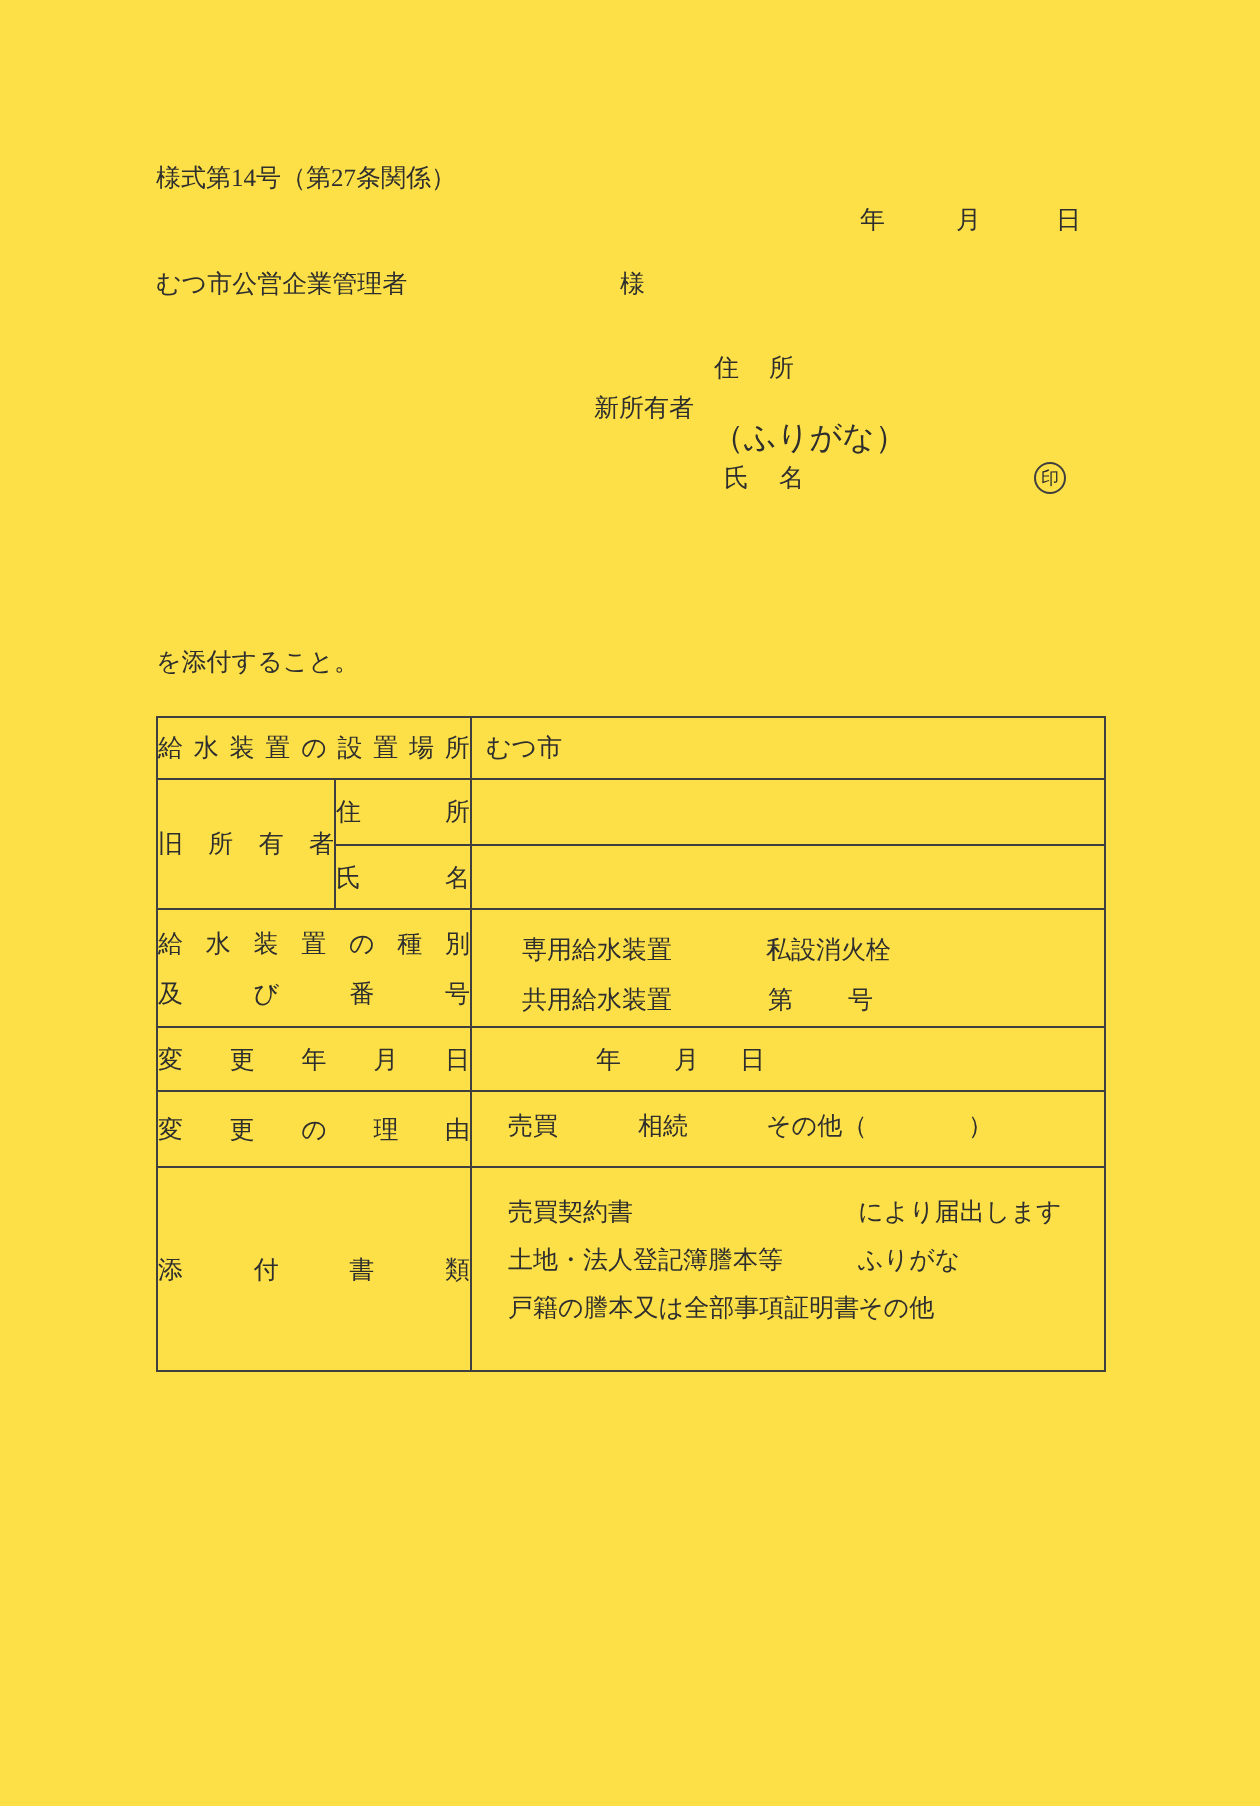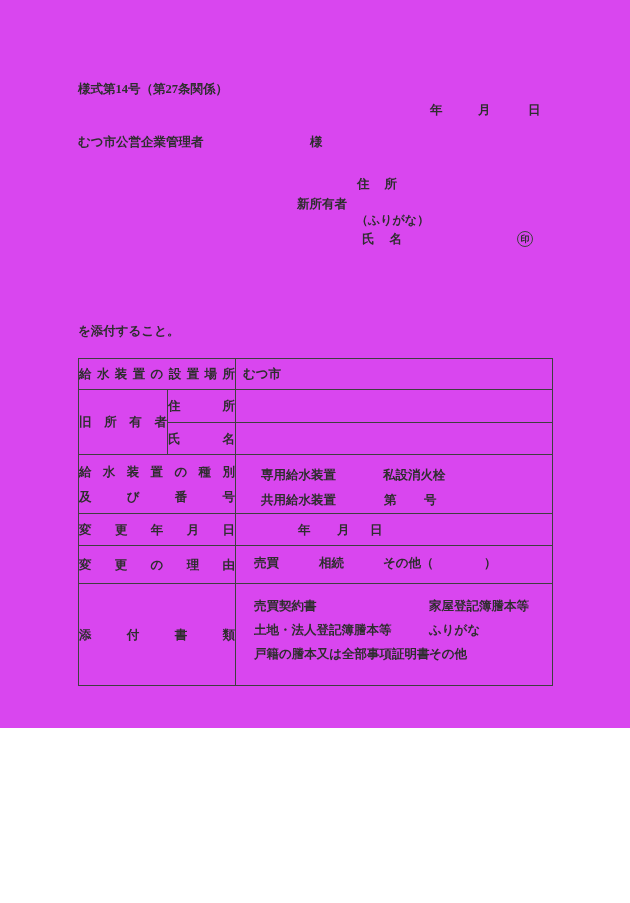--- a/index.html
+++ b/index.html
@@ -1,38 +1,38 @@
 <!DOCTYPE html>
 <html><head>
 <meta charset="utf-8">
 <style>
   html,body{margin:0;padding:0;background:#ffffff;}
   body{width:630px;height:903px;font-family:"Liberation Serif","DejaVu Serif",serif;color:#2e2e2e;}
-  .page{position:relative;width:630px;height:728px;background:#d946ef;overflow:hidden;
-        font-size:12.5px;line-height:14px;font-weight:bold;}
+  .page{position:relative;width:630px;height:903px;background:#fde047;overflow:hidden;
+        font-size:12.5px;line-height:14px;}
   .abs{position:absolute;white-space:nowrap;}
   
   .jc{display:flex;justify-content:space-between;}
   .jc span{display:block;}
   
   .title{position:absolute;left:0;top:264px;width:630px;text-align:center;
          letter-spacing:4.8px;text-indent:4.8px;font-size:12.5px;}
   
   table.form{position:absolute;left:78px;top:358px;width:474px;border-collapse:collapse;table-layout:fixed;}
   table.form td{border:1px solid #3f3f3f;padding:0;vertical-align:middle;font-size:12.5px;line-height:14px;}
   td.lab{padding:0 6px 0 7px;}
   td.sub{padding:0 14px 0 13px;}
   td.val{position:relative;}
   .vl{position:absolute;left:0;top:0;width:100%;height:14px;}
   .vl span{position:absolute;top:0;white-space:nowrap;}
   
   .seal{position:absolute;left:517px;top:231px;width:16px;height:16px;border:1px solid #3f3f3f;
         border-radius:50%;display:flex;align-items:center;justify-content:center;
         font-size:9px;line-height:9px;box-sizing:border-box;}
-  .furi{font-size:12px;line-height:12px;}
+  .furi{font-size:16px;line-height:12px;}
 </style>
 </head>
 <body>
 
 <div class="page">
 
   <div class="abs" style="left:78px;top:82px">様式第14号（第27条関係）</div>
 
   <div>
     <span class="abs" style="left:430px;top:103px">年</span>
@@ -190,21 +190,21 @@
         <div class="jc">
               <span>添</span>
               <span>付</span>
               <span>書</span>
               <span>類</span>
             </div>
       </td>
       <td class="val">
         <div class="vl" style="top:15px">
           <span style="left:18px">売買契約書</span>
-          <span style="left:193px">家屋登記簿謄本等</span>
+          <span style="left:193px">により届出します</span>
         </div>
         <div class="vl" style="top:39px">
           <span style="left:18px">土地・法人登記簿謄本等</span>
           <span style="left:193px">ふりがな</span>
         </div>
         <div class="vl" style="top:63px">
           <span style="left:18px">戸籍の謄本又は全部事項証明書</span>
           <span style="left:193px">その他</span>
         </div>
       </td>

